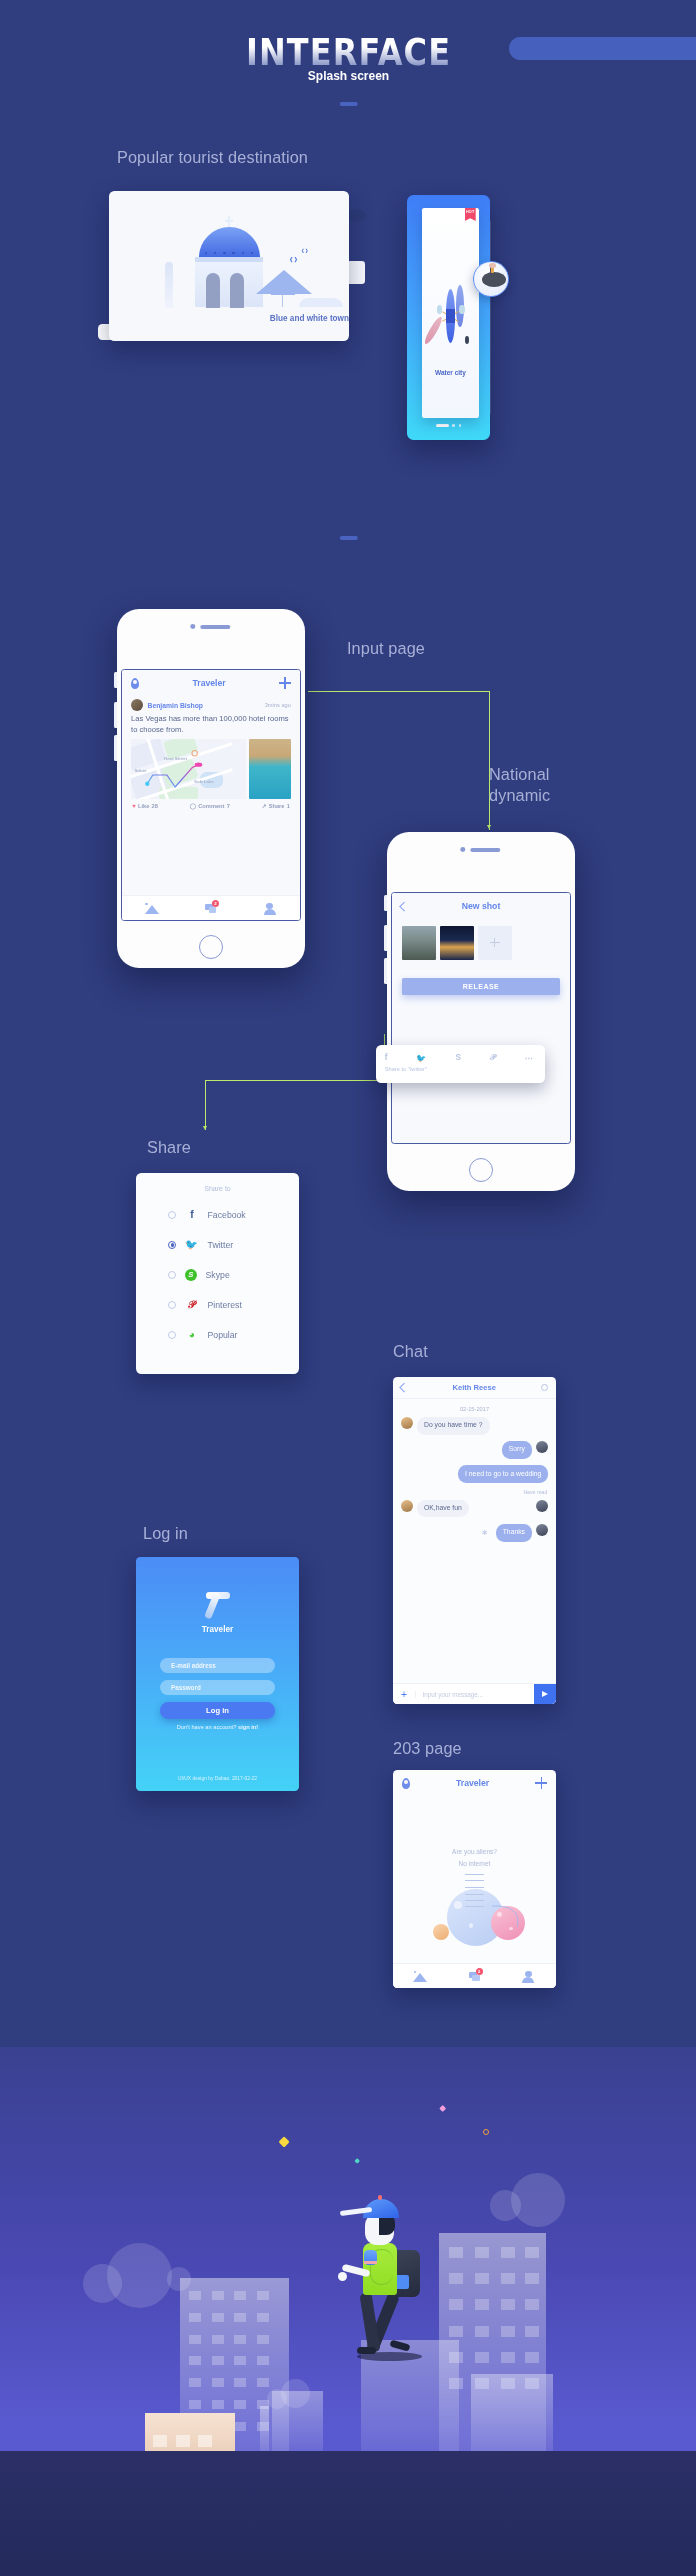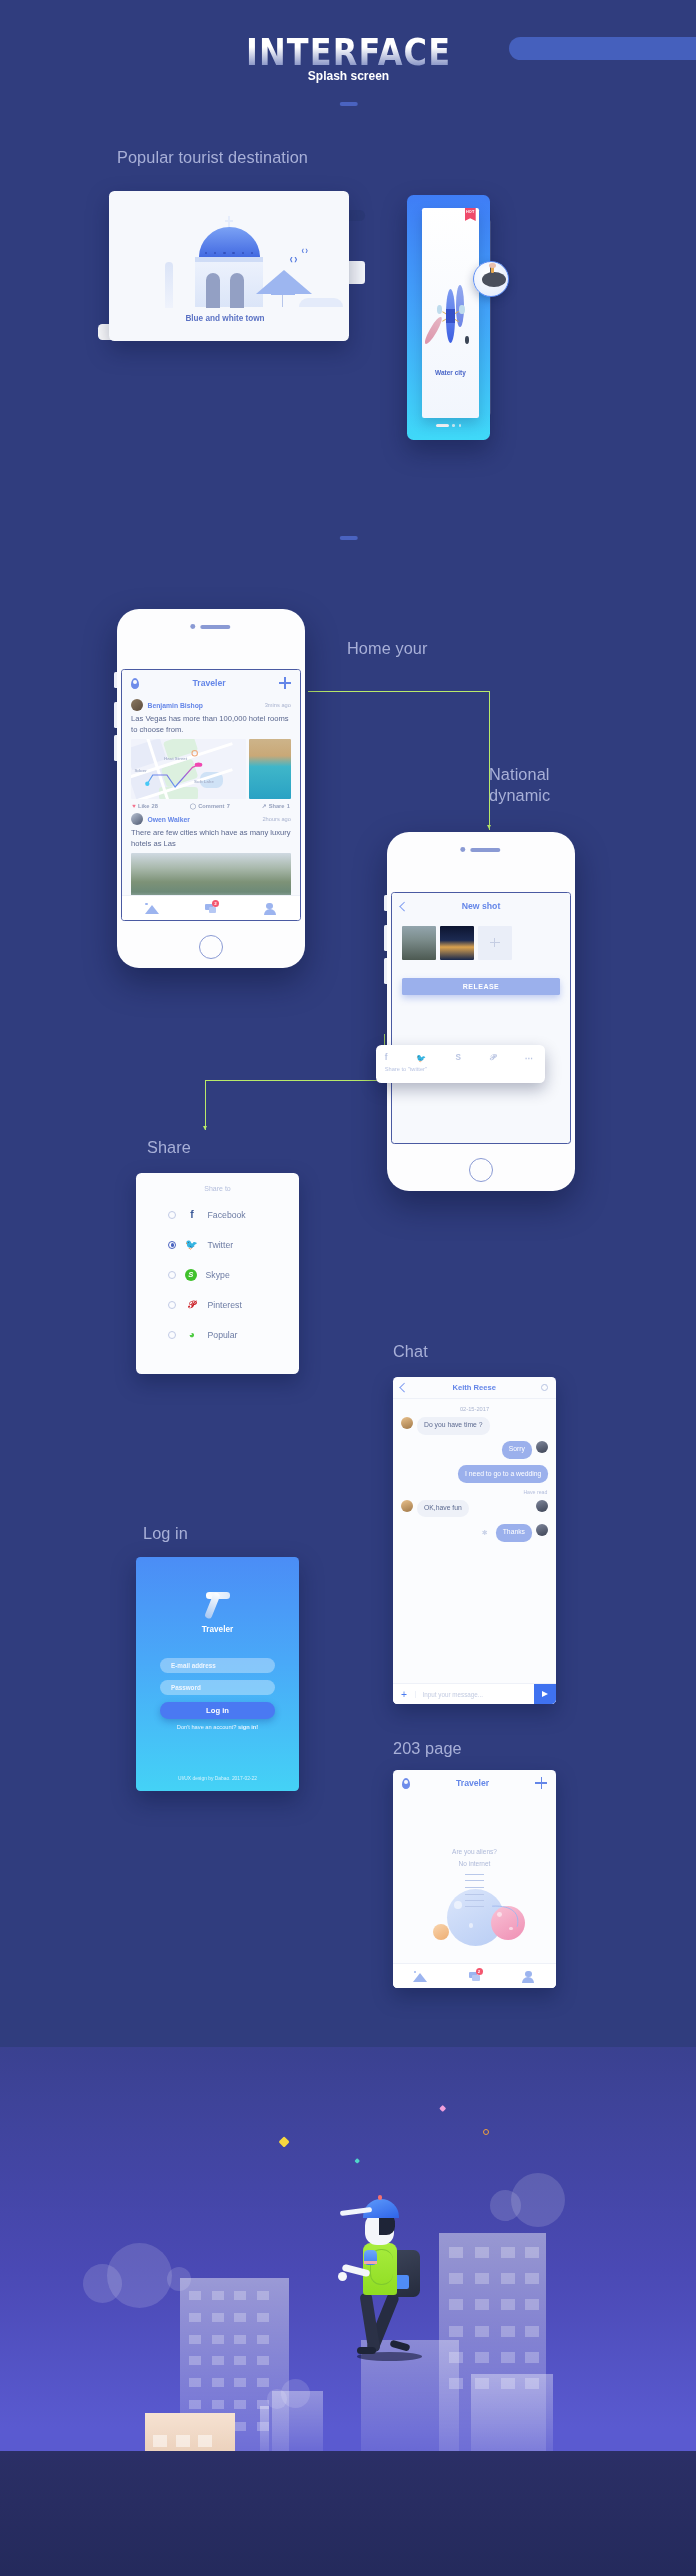--- a/index.html
+++ b/index.html
@@ -56,21 +56,21 @@
     background:#2c3a77; border-radius:5.4px;
   }
   #card-town-tab2 {
     left:327px; top:261px; width:38px; height:23px;
     background:#f6f8fc; border-radius:3.3px;
   }
   #card-town-foot {
     left:98px; top:324px; width:33px; height:16.3px;
     background:#fff; border-radius:4.4px;
   }
-  .town-label { left:0; right:8px; bottom:18.5px; text-align:center; color:#5b72c4; font-size:8.2px; font-weight:600; }
+  .town-label { left:0; right:0; bottom:18.5px; text-align:right; color:#5b72c4; font-size:8.2px; font-weight:600; }
 
   
   .dome      { left:50%; margin-left:-30.5px; top:36px; width:61px; height:32px;
                border-radius:30.5px 30.5px 0 0;
                background:linear-gradient(180deg,#7ba2f5,#3f66e0); }
   .dome-dots { left:50%; margin-left:-24px; top:61px; width:48px; display:flex; justify-content:space-between; }
   .dome-dots i { width:2.2px; height:2.2px; border-radius:50%; background:#3350bd; display:block; }
   .cross-v   { left:50%; margin-left:-0.8px; top:25px; width:1.6px; height:12px; background:#e6edfb; }
   .cross-h   { left:50%; margin-left:-4.4px; top:29px; width:8.7px; height:1.6px; background:#e6edfb; }
   .base      { left:50%; margin-left:-34px; top:66px; width:68px; height:50px;
@@ -446,21 +446,21 @@
   <div class="abs underbar" id="t-other-bar"></div>
 
   <div class="conn" style="left:308px;top:691px;width:182px;height:1.1px;"></div>
   <div class="conn" style="left:489px;top:691px;width:1.1px;height:139px;"></div>
   <div class="arrow-d" style="left:487px;top:825px;"></div>
   <div class="conn" style="left:205px;top:1081px;width:1.1px;height:49px;"></div>
   <div class="conn" style="left:205px;top:1080px;width:180px;height:1.1px;"></div>
   <div class="conn" style="left:384px;top:1034px;width:1.1px;height:46px;"></div>
   <div class="arrow-d" style="left:203px;top:1126px;"></div>
 
-  <div class="abs sec-label" id="t-home">Home your</div>
+  <div class="abs sec-label" id="t-home">Input page</div>
   <div class="abs iphone" id="phone-home">
     <div class="side-btn" style="top:63px;height:16.3px"></div>
     <div class="side-btn" style="top:93px;height:26px"></div>
     <div class="side-btn" style="top:126px;height:26px"></div>
     <div class="speaker">
         <span class="cam"></span>
         <span class="grill"></span>
       </div>
     <div class="screen">
 
@@ -515,31 +515,20 @@
             </span>
           <span>◯
             <b>Comment</b>
             <b>7</b></span>
           <span>↗
             <b>Share</b>
             <b>1</b></span>
         </div>
       </div>
 
-      <div class="post" style="padding-top:0">
-        <div class="post-head">
-          <div class="avatar-sm a2"></div>
-          <div class="post-name">Owen Walker</div>
-          <div class="post-time">2hours ago</div>
-        </div>
-        <div class="post-text">There are few cities which have as many luxury hotels as Las</div>
-        <div class="post-media">
-          <div class="photo-thumb mountain"></div>
-        </div>
-      </div>
 
       <div class="tabbar">
         <div class="tab-ico">
           <span class="mount-sun"></span>
           <span class="mount-ico"></span>
         </div>
         <div class="tab-ico">
           <span class="chat-ico"></span>
           <span class="chat-ico2"></span>
           <span class="badge">2</span>

